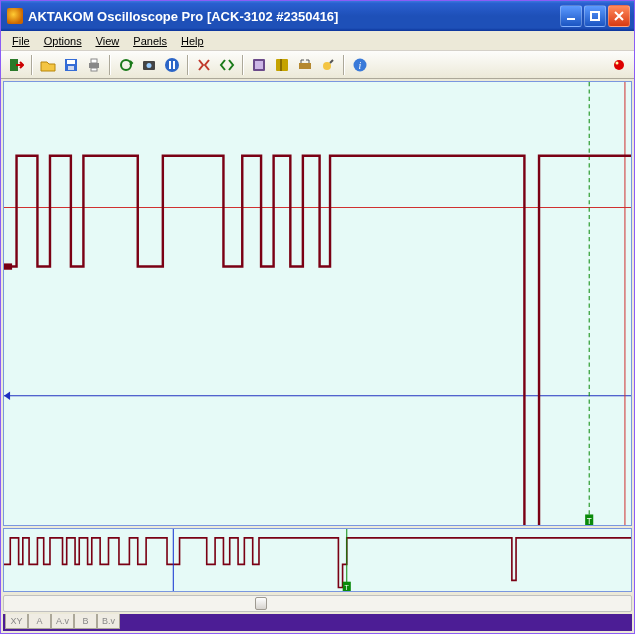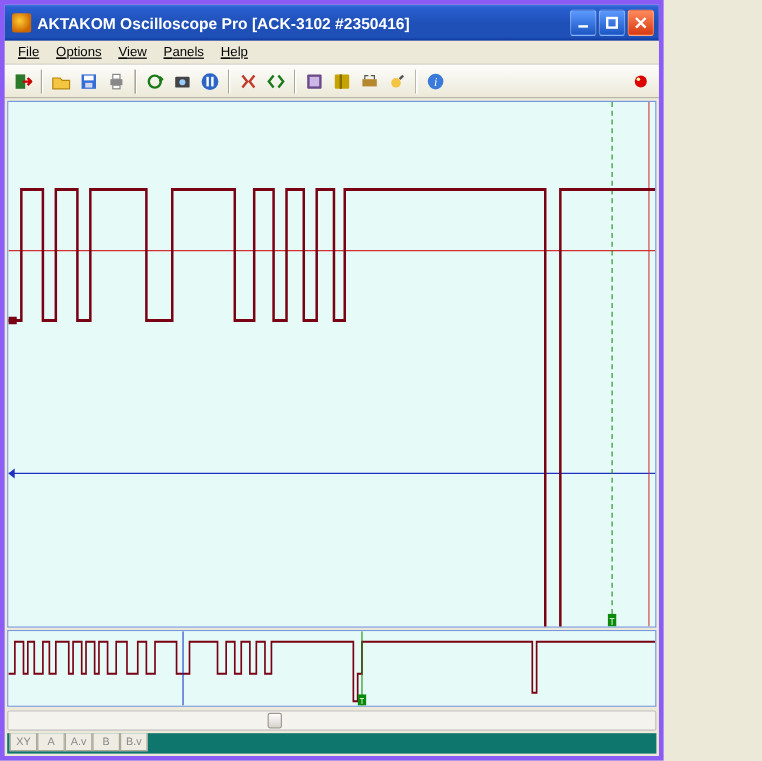--- a/index.html
+++ b/index.html
@@ -5,22 +5,22 @@
   * { box-sizing: border-box; }
   html, body {
     margin: 0; padding: 0;
     width: 635px; height: 634px;
     font-family: Tahoma, Arial, sans-serif;
     font-size: 11px;
     background: #ece9d8;
     overflow: hidden;
   }
   .window {
-    width: 553px; height: 634px;
-    border: 4px solid #8b5cf6;
+    width: 635px; height: 634px;
+    border: 1px solid #8b5cf6;
     background: #ece9d8;
     display: flex;
     flex-direction: column;
   }
   
   .titlebar {
     height: 30px;
     background: linear-gradient(to bottom, #3b77dd 0%, #2a5fd0 8%, #1e50b8 50%, #1e50b8 90%, #0b349a 100%);
     display: flex;
     align-items: center;
@@ -135,21 +135,21 @@
     top: 1px; bottom: 1px;
     left: 40%;
     width: 12px;
     background: linear-gradient(to bottom, #fefefe, #d6d3ce);
     border: 1px solid #9e9a91;
     border-radius: 2px;
   }
 
   .bottom-tabs {
     height: 17px;
-    background: #0f766e;
+    background: #4c1d95;
     display: flex;
     gap: 0;
     padding-left: 2px;
   }
   .bottom-tabs .tab {
     width: 23px; height: 15px;
     border: 1px solid #aca899;
     border-top: none;
     background: #efece3;
     font-size: 9px;

